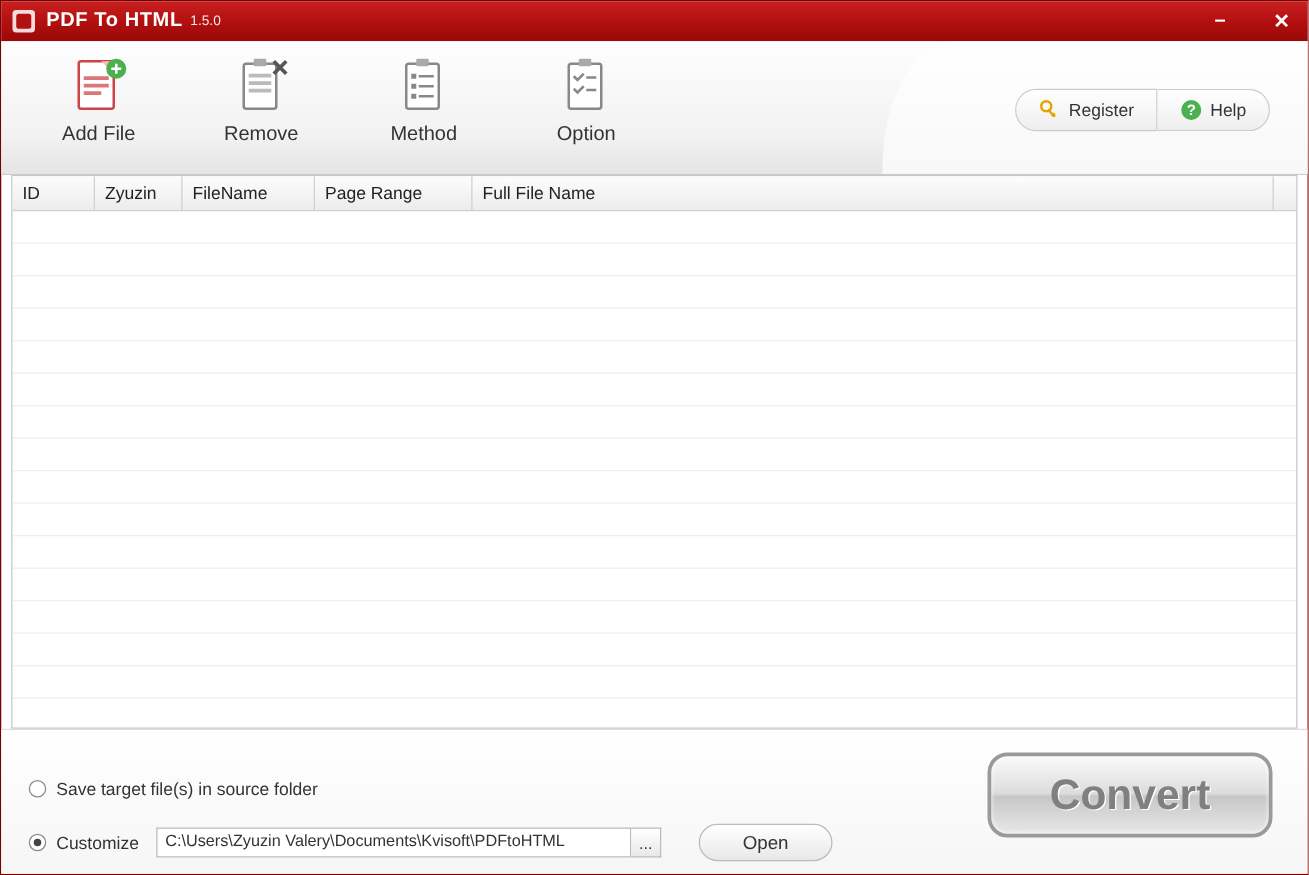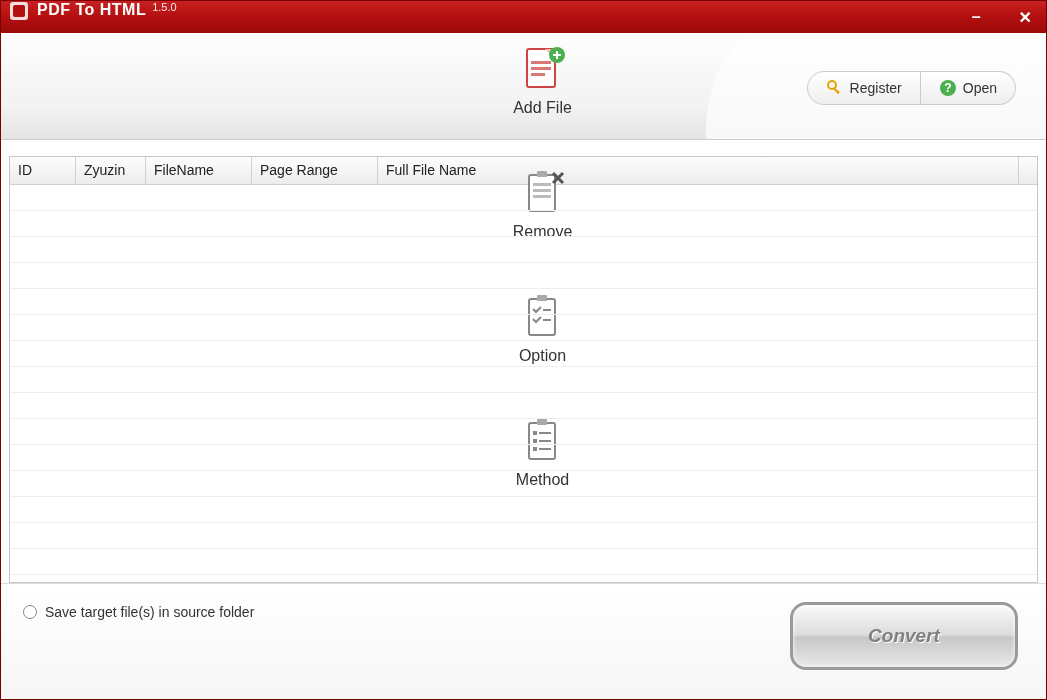--- a/index.html
+++ b/index.html
@@ -1,48 +1,48 @@
 <!DOCTYPE html>
 <html><head>
 <meta charset="utf-8">
 <style>
 *{box-sizing:border-box;margin:0;padding:0;}
 body{font-family:Tahoma,Arial,sans-serif;font-size:13px;background:#fff;overflow:hidden;}
 .window{width:1047px;height:700px;border:1px solid #7a0000;display:flex;flex-direction:column;background:#fff;}
-.titlebar{height:32px;background:linear-gradient(to bottom,#c82020 0%,#b31010 50%,#9a0808 100%);display:flex;padding-left:8px;color:#fff;position:relative;}
+.titlebar{height:32px;background:linear-gradient(to bottom,#c82020 0%,#b31010 50%,#9a0808 100%);display:flex;align-items:center;padding-left:8px;color:#fff;position:relative;}
 .titlebar .appicon{width:20px;height:20px;margin-right:8px;display:inline-flex;align-items:center;justify-content:center;}
 .titlebar .title-main{font-weight:bold;font-size:16px;letter-spacing:0.5px;}
 .titlebar .title-ver{font-size:11px;margin-left:6px;opacity:0.9;}
 .titlebar .winbtns{position:absolute;right:8px;top:0;height:100%;display:flex;align-items:center;gap:26px;}
 .titlebar .winbtn{color:#fff;font-weight:bold;font-size:16px;cursor:pointer;padding:0 6px;}
 .toolbar-area{position:relative;height:107px;background:linear-gradient(to bottom,#fefefe 0%,#f2f2f2 70%,#e5e5e5 100%);border-bottom:1px solid #ccc;}
 .toolbar-area::after{content:"";position:absolute;right:0;top:0;width:340px;height:100%;background:linear-gradient(to bottom,#fff 0%,#f8f8f8 100%);border-top-left-radius:60px 100px;}
-.tool-buttons{display:flex;gap:50px;padding:10px 0 0 38px;position:relative;z-index:0;flex-direction:column;}
+.tool-buttons{display:flex;gap:50px;padding:10px 0 0 38px;position:relative;z-index:0;}
 .tool-btn{display:flex;flex-direction:column;align-items:center;cursor:pointer;min-width:80px;}
 .tool-btn .tool-ico{width:52px;height:52px;display:flex;align-items:center;justify-content:center;}
 .tool-btn .tool-lbl{margin-top:4px;font-size:16px;color:#333;}
 .right-pills{position:absolute;right:30px;top:38px;display:flex;z-index:2;}
 .pill{background:linear-gradient(to bottom,#fff,#eee);border:1px solid #ccc;height:34px;display:flex;align-items:center;padding:0 18px;cursor:pointer;gap:6px;font-size:14px;color:#333;}
 .pill:first-child{border-radius:17px 0 0 17px;}
 .pill:last-child{border-radius:0 17px 17px 0;border-left:none;}
-.table-area{flex:1;border:1px solid #c5c5c5;margin:16px 8px 0 8px;display:flex;flex-direction:column;background:#fff;overflow:hidden;}
+.table-area{flex:1;border:1px solid #c5c5c5;margin:0 8px 0 8px;display:flex;flex-direction:column;background:#fff;overflow:hidden;}
 .thead{display:flex;height:28px;background:linear-gradient(to bottom,#fdfdfd,#ececec);border-bottom:1px solid #d0d0d0;}
 .thead .th{border-right:1px solid #d0d0d0;padding:5px 8px;font-size:14px;color:#222;white-space:nowrap;}
 .tbody{flex:1;position:relative;overflow:hidden;}
 .tbody .row{height:26px;border-bottom:1px solid #eee;}
-.bottom-area{height:116px;padding:14px 10px 10px 22px;border-top:1px solid #ddd;background:linear-gradient(to bottom,#fff,#f6f6f6);display:flex;align-items:flex-start;gap:20px;position:relative;}
+.bottom-area{height:116px;padding:14px 10px 10px 22px;border-top:1px solid #ddd;background:linear-gradient(to bottom,#fff,#f6f6f6);display:flex;align-items:flex-end;gap:20px;position:relative;}
 .options-left{display:flex;flex-direction:column;gap:20px;padding-top:6px;}
 .radio-line{display:flex;align-items:center;gap:8px;font-size:14px;color:#333;}
 .radio-dot{width:14px;height:14px;border:1px solid #888;border-radius:50%;display:inline-flex;align-items:center;justify-content:center;background:#fff;}
 .radio-dot.sel::after{content:"";width:6px;height:6px;border-radius:50%;background:#444;}
 .path-input{border:1px solid #bbb;background:#fff;height:24px;padding:2px 6px;font-size:13px;color:#333;width:380px;white-space:nowrap;overflow:hidden;}
 .path-btn{border:1px solid #bbb;background:linear-gradient(to bottom,#fff,#e8e8e8);height:24px;width:24px;display:inline-flex;align-items:center;justify-content:center;font-size:13px;cursor:pointer;color:#333;border-left:none;}
 .open-btn{margin-left:22px;border:1px solid #bbb;background:linear-gradient(to bottom,#fff,#e8e8e8);height:30px;padding:0 34px;border-radius:15px;font-size:15px;color:#333;cursor:pointer;display:inline-flex;align-items:center;}
 .convert-btn{position:absolute;right:28px;top:18px;width:228px;height:68px;border-radius:16px;border:3px solid #9a9a9a;background:linear-gradient(to bottom,#fafafa 0%,#dcdcdc 48%,#c7c7c7 52%,#e8e8e8 100%);display:flex;align-items:center;justify-content:center;cursor:pointer;box-shadow:inset 0 0 4px rgba(255,255,255,0.9);}
-.convert-btn span{font-size:19px;font-style:italic;font-weight:bold;color:#808080;text-shadow:1px 1px 0 #fff;}
+.convert-btn span{font-size:34px;font-weight:bold;color:#808080;text-shadow:1px 1px 0 #fff;}
 svg{display:block;}
 </style>
 </head>
 <body>
 
 <div class="window">
 
   <div class="titlebar">
     <span class="appicon">
       <svg width="20" height="20" viewBox="0 0 20 20">
@@ -89,67 +89,67 @@
               </g>
             </svg>
         </span>
         <span class="tool-lbl">Remove</span>
       </div>
       <div class="tool-btn">
         <span class="tool-ico">
           <svg width="52" height="52" viewBox="0 0 52 52">
               <rect x="12" y="8" width="26" height="36" rx="2" fill="#fff" stroke="#888" stroke-width="2"></rect>
               <rect x="20" y="4" width="10" height="6" rx="1" fill="#aaa"></rect>
-              <g stroke="#888" stroke-width="2" fill="none">
-                <path d="M16 18 l3 3 l5 -5"></path>
-                <path d="M16 28 l3 3 l5 -5"></path>
-              </g>
-              <rect x="26" y="18" width="8" height="2" fill="#888"></rect>
-              <rect x="26" y="28" width="8" height="2" fill="#888"></rect>
-            </svg>
-        </span>
-        <span class="tool-lbl">Option</span>
-      </div>
-      <div class="tool-btn">
-        <span class="tool-ico">
-          <svg width="52" height="52" viewBox="0 0 52 52">
-              <rect x="12" y="8" width="26" height="36" rx="2" fill="#fff" stroke="#888" stroke-width="2"></rect>
-              <rect x="20" y="4" width="10" height="6" rx="1" fill="#aaa"></rect>
               <g fill="#888">
                 <rect x="16" y="16" width="4" height="4"></rect>
                 <rect x="22" y="17" width="12" height="2"></rect>
                 <rect x="16" y="24" width="4" height="4"></rect>
                 <rect x="22" y="25" width="12" height="2"></rect>
                 <rect x="16" y="32" width="4" height="4"></rect>
                 <rect x="22" y="33" width="12" height="2"></rect>
               </g>
             </svg>
         </span>
         <span class="tool-lbl">Method</span>
       </div>
+      <div class="tool-btn">
+        <span class="tool-ico">
+          <svg width="52" height="52" viewBox="0 0 52 52">
+              <rect x="12" y="8" width="26" height="36" rx="2" fill="#fff" stroke="#888" stroke-width="2"></rect>
+              <rect x="20" y="4" width="10" height="6" rx="1" fill="#aaa"></rect>
+              <g stroke="#888" stroke-width="2" fill="none">
+                <path d="M16 18 l3 3 l5 -5"></path>
+                <path d="M16 28 l3 3 l5 -5"></path>
+              </g>
+              <rect x="26" y="18" width="8" height="2" fill="#888"></rect>
+              <rect x="26" y="28" width="8" height="2" fill="#888"></rect>
+            </svg>
+        </span>
+        <span class="tool-lbl">Option</span>
+      </div>
     </div>
     <div class="right-pills">
       <div class="pill">
         <span>
           <svg width="18" height="18" viewBox="0 0 18 18">
               <circle cx="6" cy="6" r="4" fill="none" stroke="#e6a400" stroke-width="2"></circle>
               <rect x="8" y="8" width="8" height="2" fill="#e6a400" transform="rotate(45 8 8)"></rect>
               <rect x="12" y="11" width="2" height="3" fill="#e6a400" transform="rotate(45 12 11)"></rect>
             </svg>
         </span>
         <span>Register</span>
       </div>
       <div class="pill">
         <span>
           <svg width="18" height="18" viewBox="0 0 18 18">
               <circle cx="9" cy="9" r="8" fill="#4caf50"></circle>
               <text x="9" y="13" text-anchor="middle" font-size="12" font-weight="bold" fill="#fff">?</text>
             </svg>
         </span>
-        <span>Open</span>
+        <span>Help</span>
       </div>
     </div>
   </div>
 
   <div class="table-area">
     <div class="thead">
       <div class="th" style="width:66px">ID</div>
       <div class="th" style="width:70px">Zyuzin</div>
       <div class="th" style="width:106px">FileName</div>
       <div class="th" style="width:126px">Page Range</div>
@@ -174,19 +174,32 @@
       <div class="row"></div>
     </div>
   </div>
 
   <div class="bottom-area">
     <div class="options-left">
       <label class="radio-line">
         <span class="radio-dot"></span>
         <span>Save target file(s) in source folder</span>
       </label>
+      <div class="radio-line">
+        <label class="radio-line" style="gap:8px">
+          <span class="radio-dot sel"></span>
+          <span>Customize</span>
+        </label>
+        <span style="display:inline-flex;margin-left:6px">
+          <span class="path-input">C:\Users\Zyuzin Valery\Documents\Kvisoft\PDFtoHTML</span>
+          <span class="path-btn">...</span>
+        </span>
+        <span class="open-btn">
+          <span>Open</span>
+        </span>
+      </div>
     </div>
     <div class="convert-btn">
       <span>Convert</span>
     </div>
   </div>
 
 </div>
 
 </body></html>

